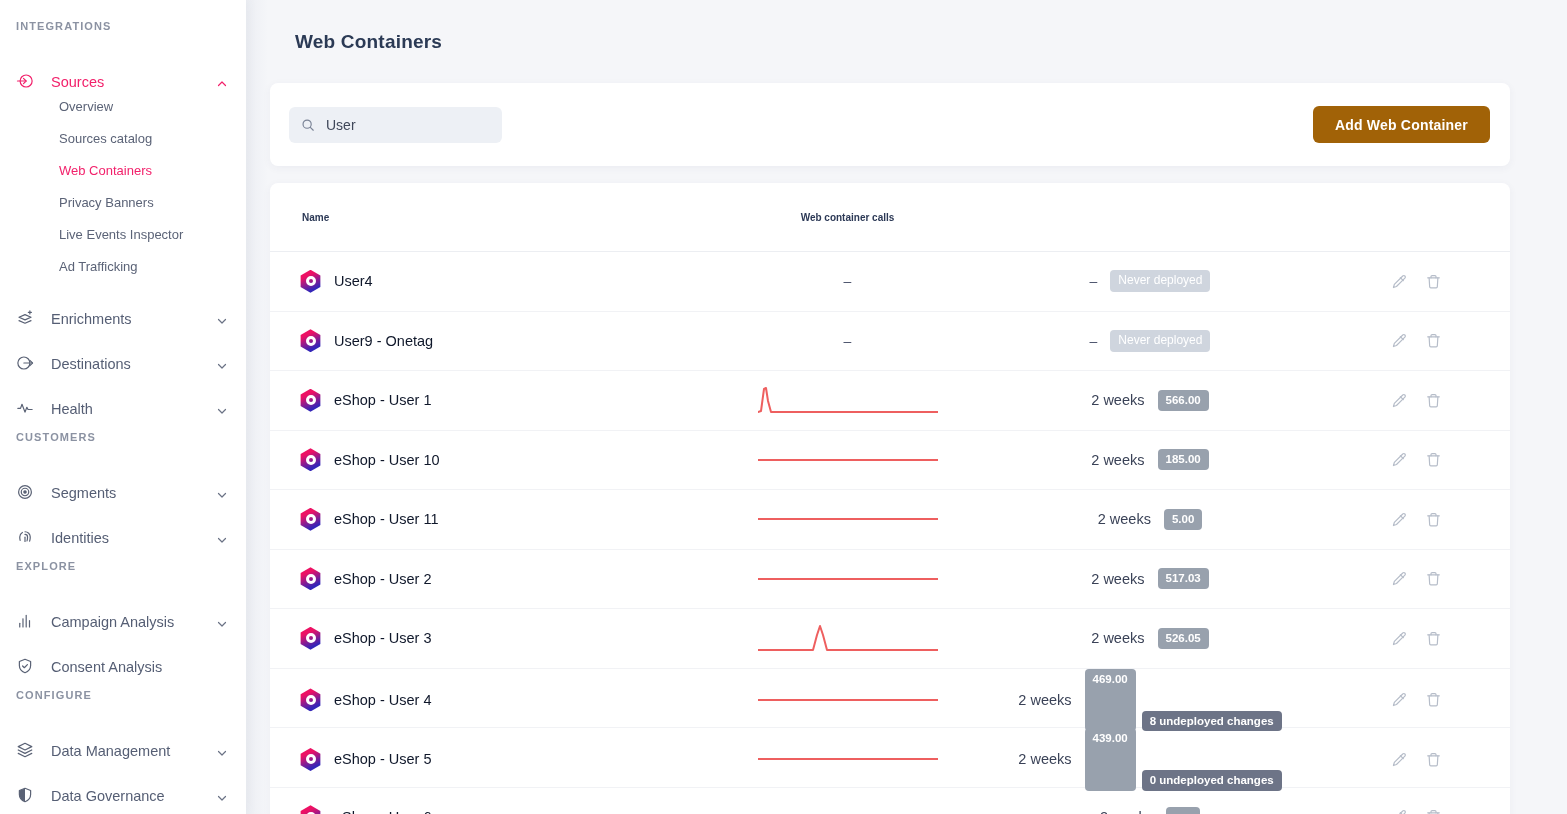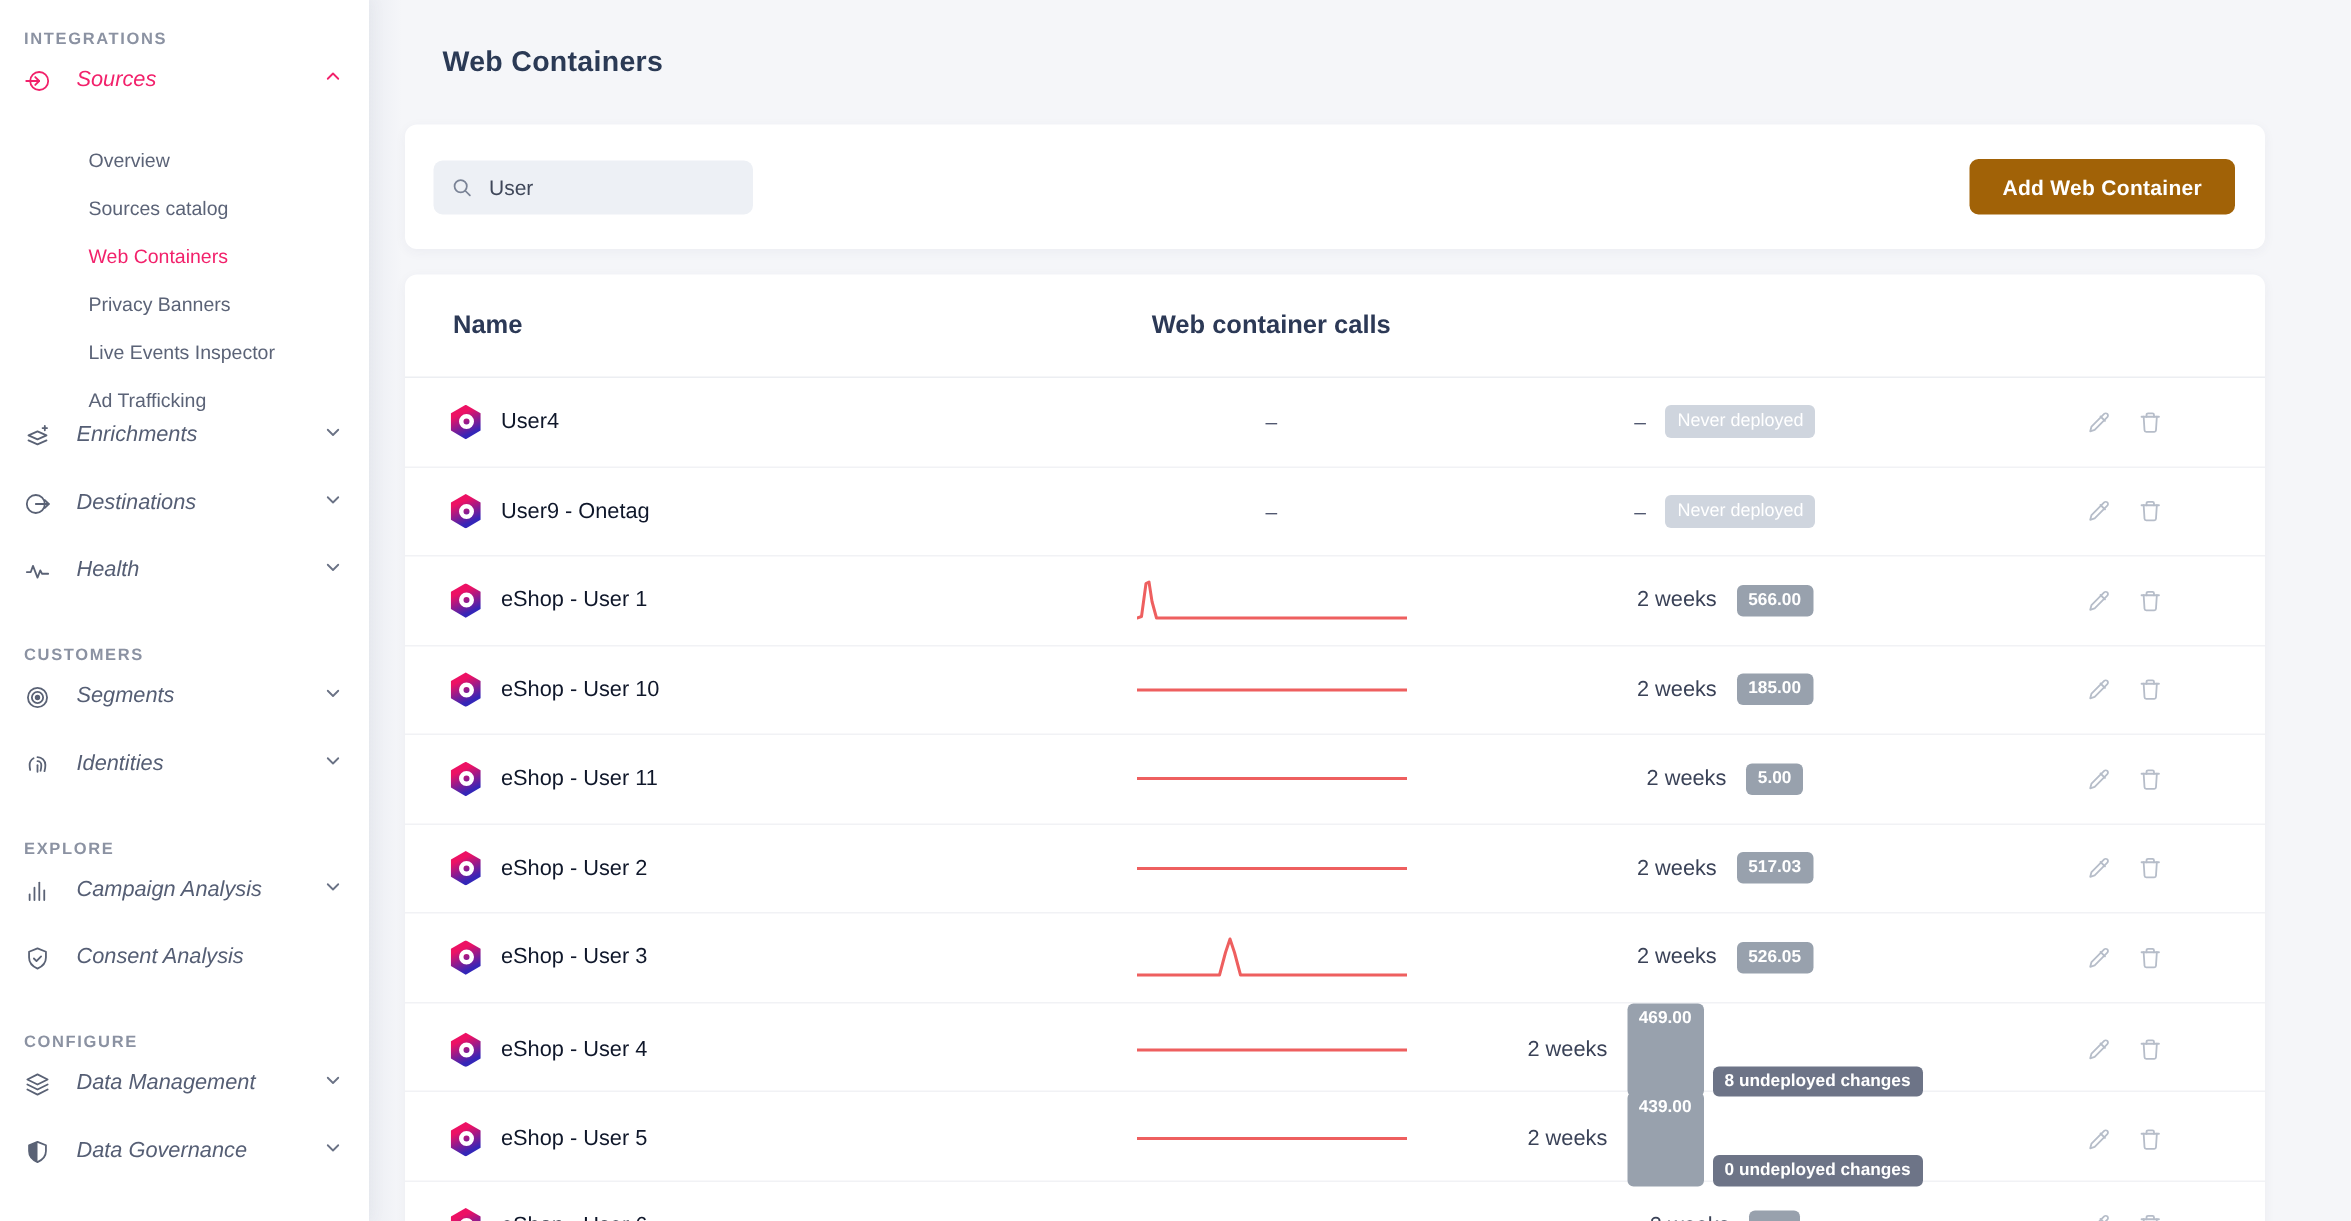--- a/index.html
+++ b/index.html
@@ -15,22 +15,22 @@
     position:fixed; left:0; top:0; width:246px; height:814px;
     background:#ffffff; z-index:2;
     box-shadow:2px 0 10px rgba(80,90,120,0.05);
   }
   .section-label {
     margin:14px 16px 13px; font-size:11px; font-weight:700;
     letter-spacing:1.1px; color:#8b92a2; text-transform:uppercase;
   }
   .section-label:first-child { margin-top:20px; }
   .nav-item {
-    height:45px; display:flex; align-items:flex-start;
-    padding:0 18px 0 16px; cursor:pointer; color:#555e74; font-size:14.5px;font-style:italic;
+    height:45px; display:flex; align-items:flex-end;
+    padding:0 18px 0 16px; cursor:pointer; color:#555e74; font-size:14.5px;
   }
   .nav-item .nav-icon { width:18px; height:18px; margin-right:17px; color:#5a6275; flex:0 0 18px; display:flex; }
   .nav-item .nav-icon svg { width:18px; height:18px; }
   .nav-item .nav-label { flex:1; white-space:nowrap; }
   .nav-item .chev { width:12px; height:12px; color:#6a7285; display:flex; }
   .nav-item .chev svg { width:12px; height:12px; }
   .nav-item.active, .nav-item.active .nav-icon, .nav-item.active .chev { color:#f2216b; }
   .sub-item {
     height:32px; display:flex; align-items:center; padding-left:59px;
     font-size:13px; color:#5b6377; cursor:pointer; white-space:nowrap;
@@ -49,21 +49,21 @@
   .search-input { border:none; outline:none; background:transparent; font-family:inherit; font-size:14px; color:#3f4759; width:150px; }
   .add-btn {
     height:37px; padding:0 22px; border:none; border-radius:6px;
     background:#a16207; color:#fff; font-family:inherit; font-size:14px; font-weight:700;
     cursor:pointer; letter-spacing:.2px;
   }
   .table-card { top:183px; height:664px; overflow:hidden; }
   .t-header {
     display:grid; grid-template-columns:470px 215px 390px 1fr;
     height:69px; align-items:center; border-bottom:1px solid #eceef2;
-    font-size:17px; font-weight:700; color:#2c3956;
+    font-size:10px; font-weight:700; color:#2c3956;
   }
   .th-name { padding-left:32px; }
   .th-calls, .th-deploy { text-align:center; }
   .t-row {
     display:grid; grid-template-columns:470px 215px 390px 1fr;
     height:59.5px; align-items:center; border-bottom:1px solid #f1f2f5;
   }
   .name-cell { display:flex; align-items:center; gap:13px; padding-left:30px; cursor:pointer; }
   .hex-icon {
     width:21px; height:23px; position:relative; flex:0 0 21px;

